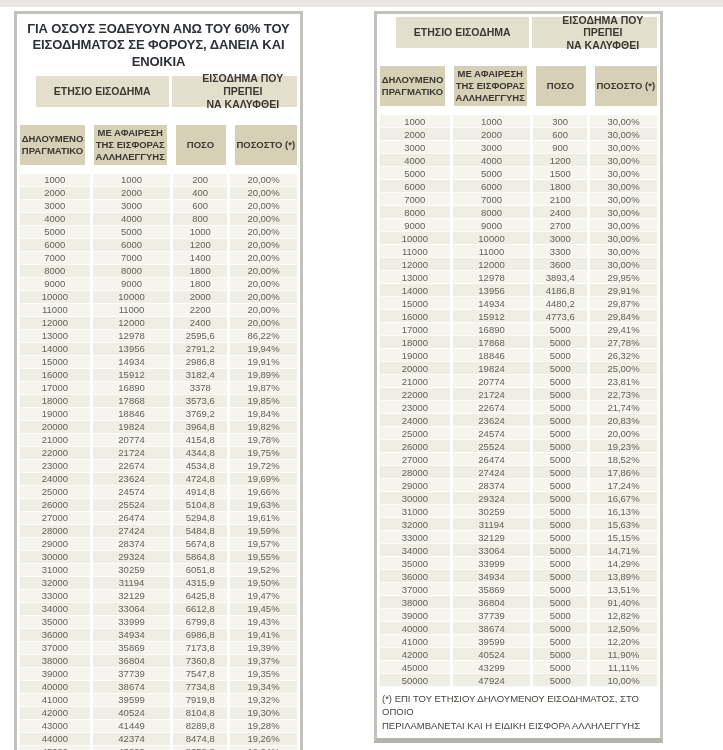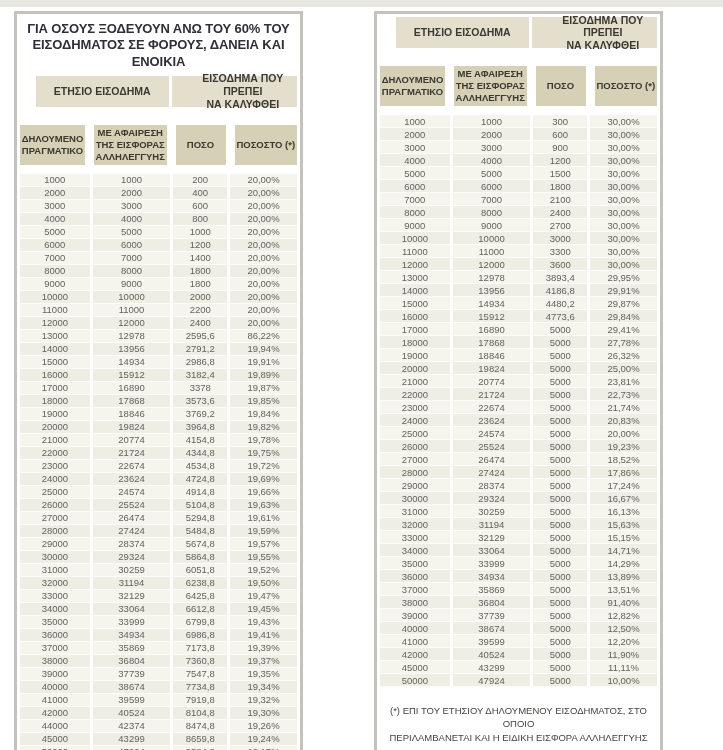--- a/index.html
+++ b/index.html
@@ -72,22 +72,21 @@
     border-bottom: 1px solid #fcfcfa;
   }
   .trow:nth-child(odd)  .cell { background: #f5f4ed; }
   .trow:nth-child(even) .cell { background: #efeee5; }
   .footnote {
     font-size: 9.5px;
     line-height: 1.4;
     color: #45443e;
     white-space: pre-line;
     padding: 5px 2px 3px 2px;
-    text-align: center;
-    margin-top: 12px;
+    text-align: left;
   }
 </style>
 </head>
 <body>
 
 <div class="topstrip"></div>
 
 <div class="card left">
   <div class="title">ΓΙΑ ΟΣΟΥΣ ΞΟΔΕΥΟΥΝ ΑΝΩ ΤΟΥ 60% ΤΟΥ
 ΕΙΣΟΔΗΜΑΤΟΣ ΣΕ ΦΟΡΟΥΣ, ΔΑΝΕΙΑ ΚΑΙ ΕΝΟΙΚΙΑ</div>
@@ -288,21 +287,21 @@
       </div>
       <div class="trow">
         <div class="cell c0">31000</div>
         <div class="cell c1">30259</div>
         <div class="cell c2">6051,8</div>
         <div class="cell c3">19,52%</div>
       </div>
       <div class="trow">
         <div class="cell c0">32000</div>
         <div class="cell c1">31194</div>
-        <div class="cell c2">6238,8</div>
+        <div class="cell c2">4315,9</div>
         <div class="cell c3">19,50%</div>
       </div>
       <div class="trow">
         <div class="cell c0">33000</div>
         <div class="cell c1">32129</div>
         <div class="cell c2">6425,8</div>
         <div class="cell c3">19,47%</div>
       </div>
       <div class="trow">
         <div class="cell c0">34000</div>
@@ -350,20 +349,26 @@
         <div class="cell c0">41000</div>
         <div class="cell c1">39599</div>
         <div class="cell c2">7919,8</div>
         <div class="cell c3">19,32%</div>
       </div>
       <div class="trow">
         <div class="cell c0">42000</div>
         <div class="cell c1">40524</div>
         <div class="cell c2">8104,8</div>
         <div class="cell c3">19,30%</div>
+      </div>
+      <div class="trow">
+        <div class="cell c0">43000</div>
+        <div class="cell c1">41449</div>
+        <div class="cell c2">8289,8</div>
+        <div class="cell c3">19,28%</div>
       </div>
       <div class="trow">
         <div class="cell c0">44000</div>
         <div class="cell c1">42374</div>
         <div class="cell c2">8474,8</div>
         <div class="cell c3">19,26%</div>
       </div>
       <div class="trow">
         <div class="cell c0">45000</div>
         <div class="cell c1">43299</div>

